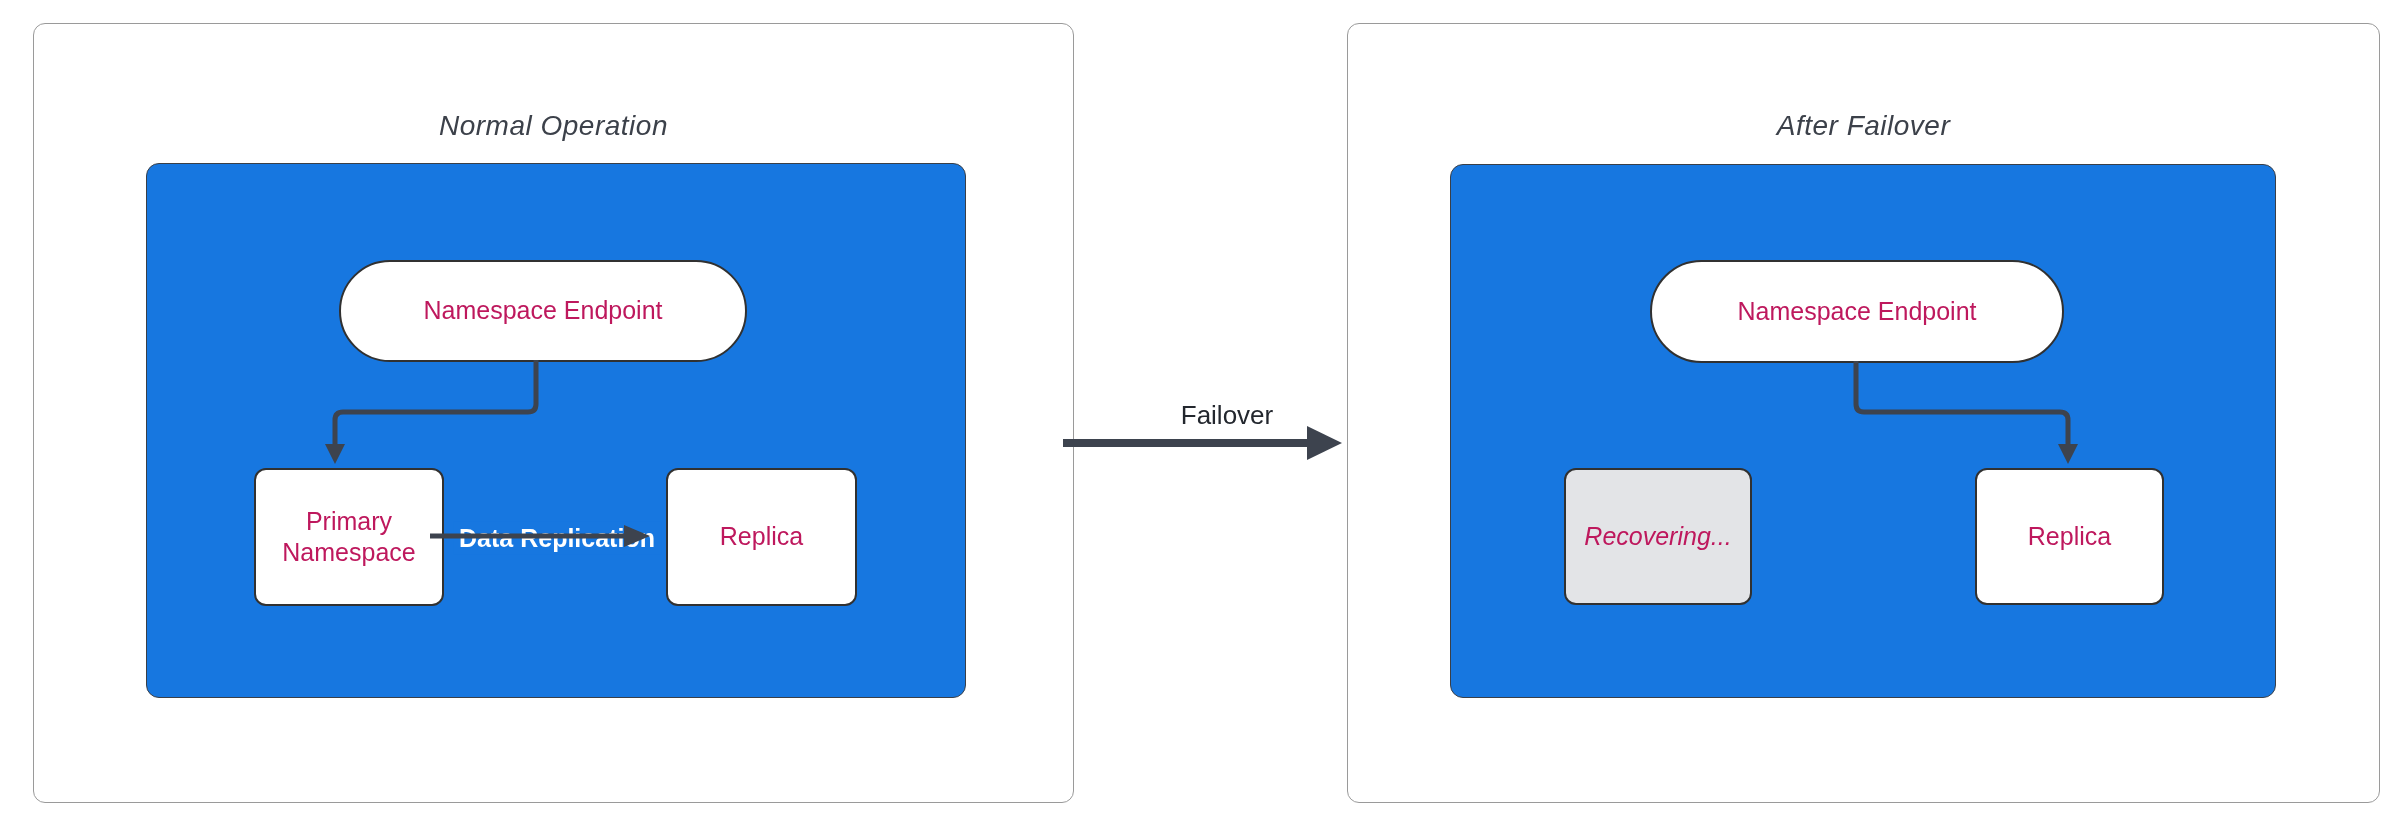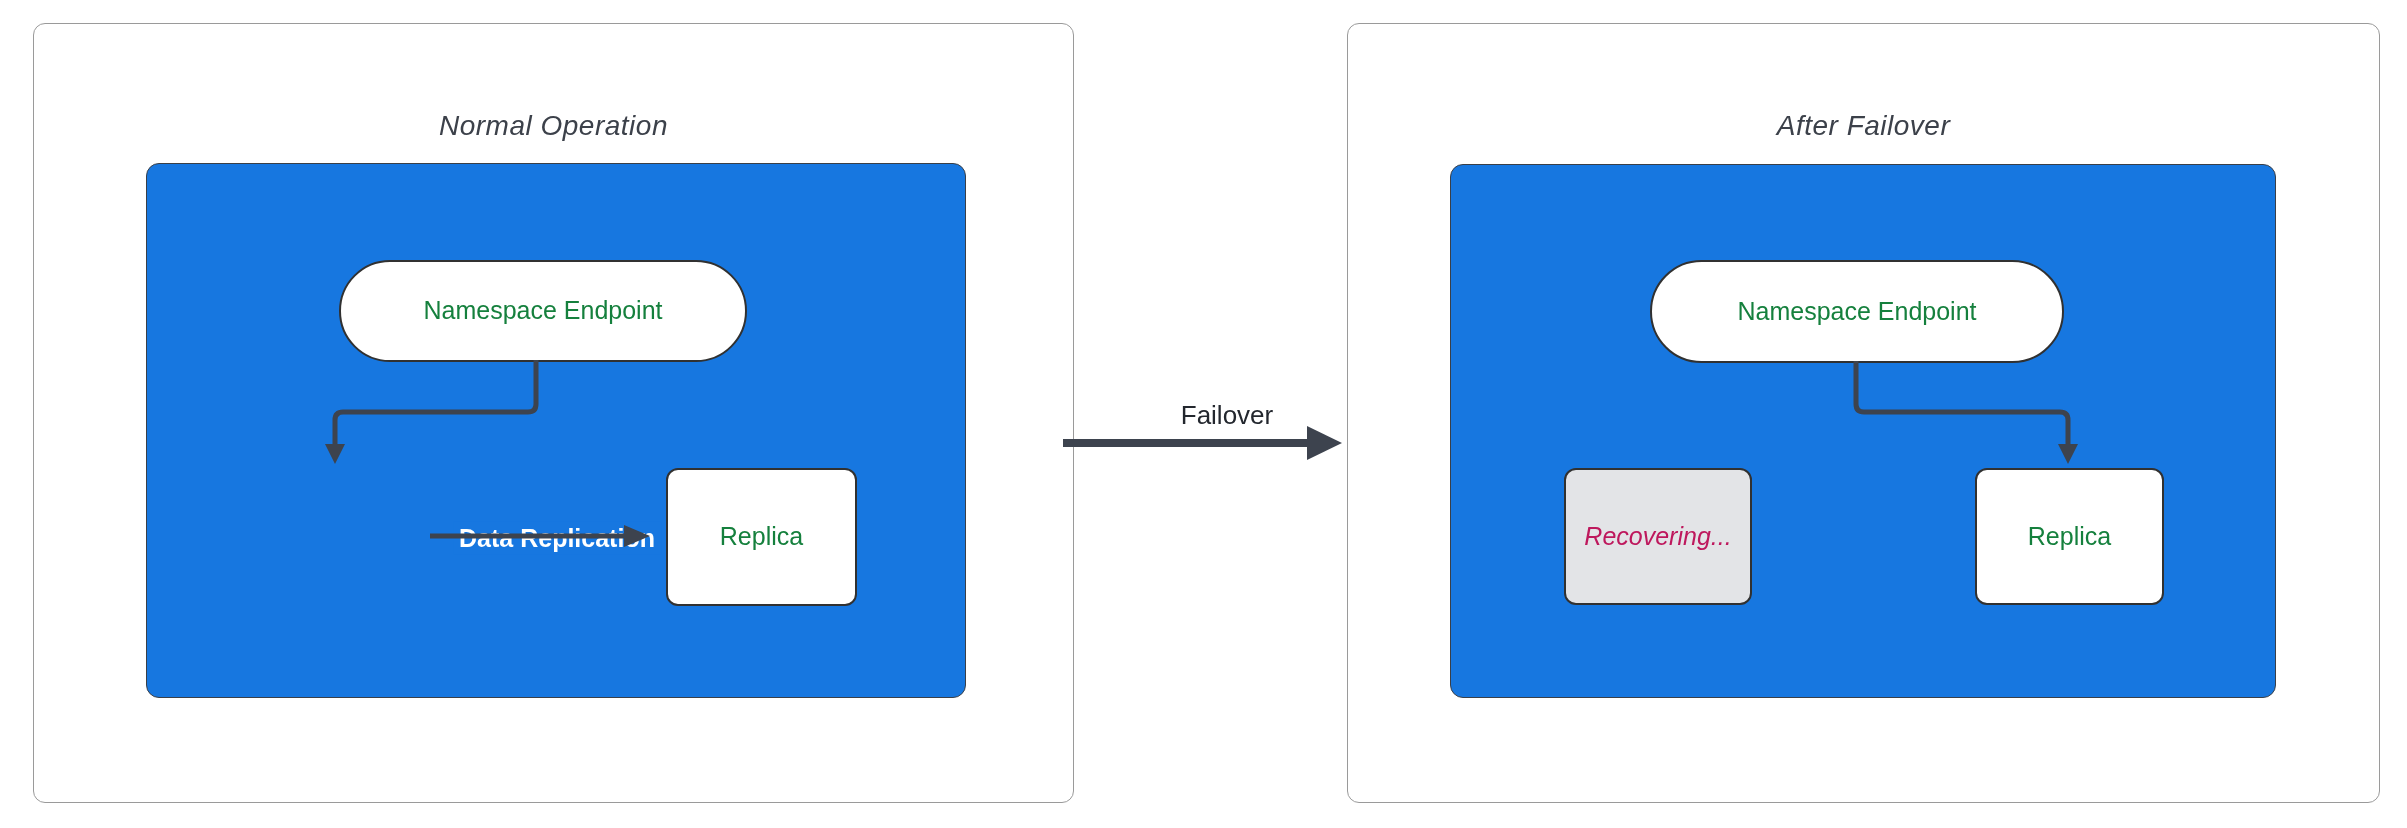--- a/index.html
+++ b/index.html
@@ -37,21 +37,21 @@
     position:absolute;
     background:#ffffff;
     border:2px solid #313131;
     border-radius:12px;
     box-sizing:border-box;
     display:flex;
     align-items:center;
     justify-content:center;
     text-align:center;
     font-size:25px;
-    color:#15803d;
+    color:#be185d;
     line-height:1.25;
     padding:4px;
   }
   .pill{
     border-radius:60px;
     font-size:25px;
   }
   .node-recovering{
     background:#e3e4e7;
     color:#be185d;
@@ -88,20 +88,23 @@
 
   <div class="card" style="left:21px;top:23px;width:1041px;height:780px;margin-left:12px;">
     <div class="card-title" style="top:86px;">Normal Operation</div>
 
     <div class="cluster" style="left:112px;top:139px;width:820px;height:535px;">
 
       <div class="node pill" style="left:192px;top:96px;width:408px;height:102px;">
         <span>Namespace Endpoint</span>
       </div>
 
+      <div class="node" style="left:107px;top:304px;width:190px;height:138px;">
+        <span>Primary Namespace</span>
+      </div>
 
       <div class="node" style="left:519px;top:304px;width:191px;height:138px;">
         <span>Replica</span>
       </div>
 
       <div class="edge-label" style="left:410px;top:374px;">Data Replication</div>
     </div>
   </div>
 
   <div class="card" style="left:1347px;top:23px;width:1033px;height:780px;padding-left:20px;">

